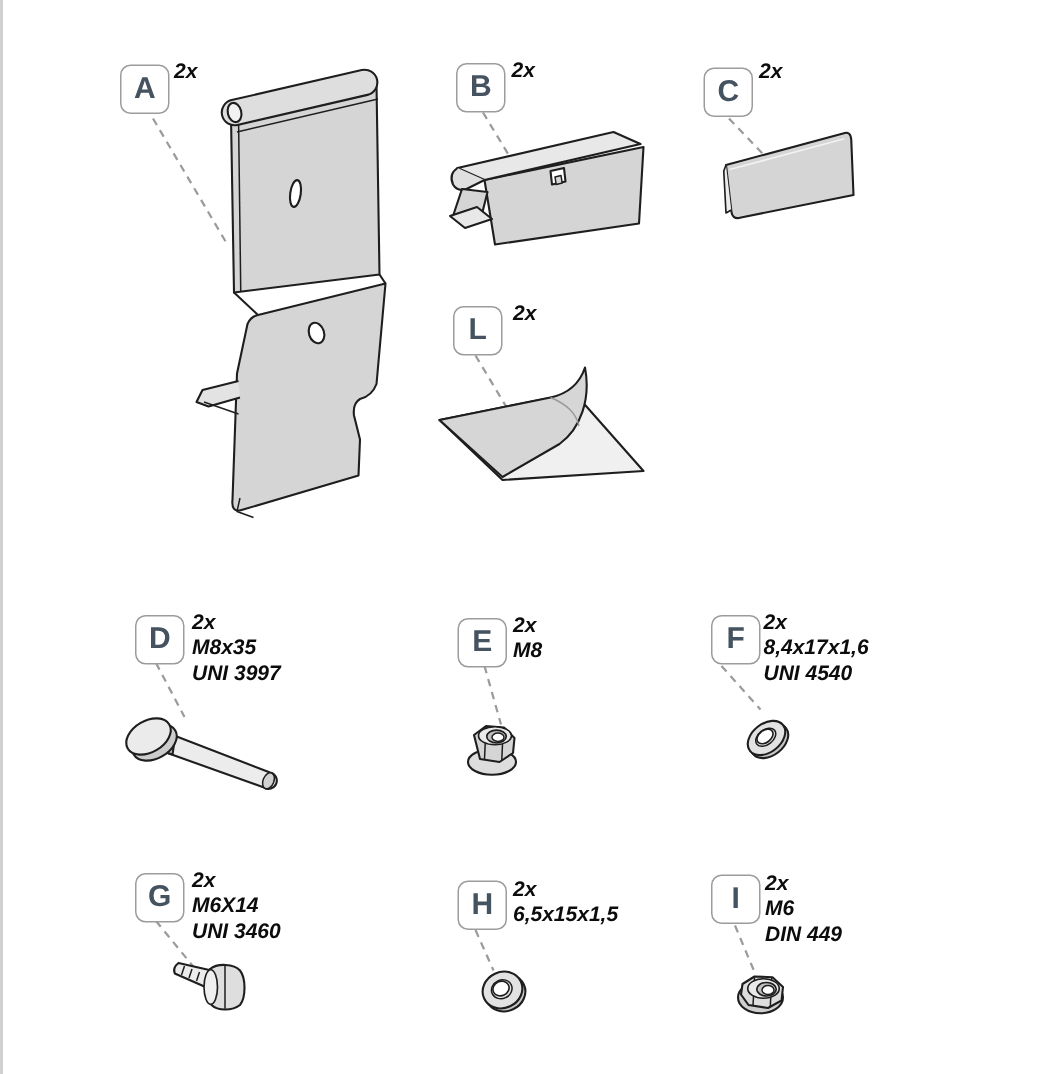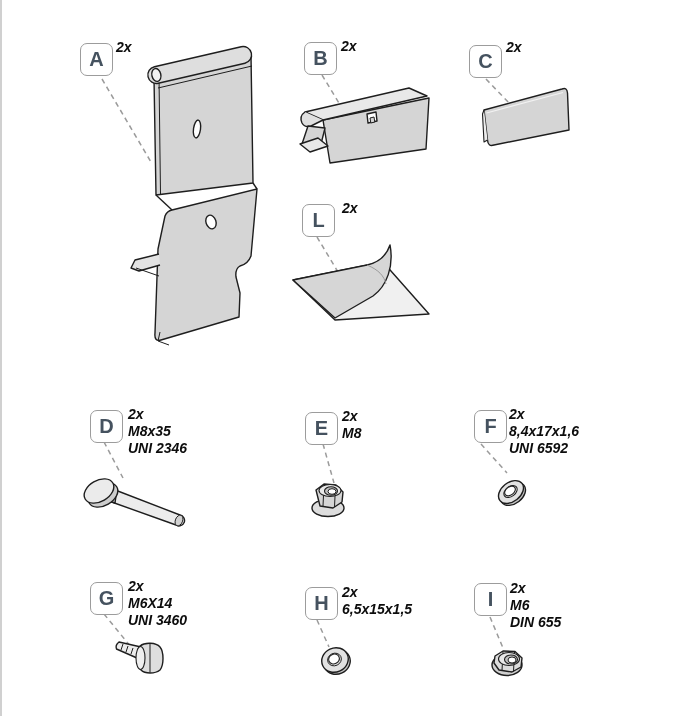--- a/index.html
+++ b/index.html
@@ -123,21 +123,21 @@
     </svg>
   </section>
 
   <section class="part">
     <div class="label-box" style="left:88px;top:410px;">
       <span>D</span>
     </div>
     <div class="spec-block" style="left:126px;top:406px;">
       <div>2x</div>
       <div>M8x35</div>
-      <div>UNI 2346</div>
+      <div>UNI 3997</div>
     </div>
     <svg class="illus" style="left:78px;top:464px;" width="112" height="68" viewBox="0 0 112 68" stroke="#1e1e1e" stroke-width="1.4" stroke-linejoin="round" fill="none">
 
       <path d="M30,24 L100,51 a5.5,5.5 0 1 1 -4,10 L26,36 Z" fill="#ececec"></path>
       <ellipse cx="99" cy="56.5" rx="3.6" ry="5.6" transform="rotate(22 99 56.5)" fill="#d2d2d2" stroke-width="1"></ellipse>
 
       <path d="M25,21 L37,25 L35,39 L23,35 Z" fill="#cfcfcf"></path>
 
       <ellipse cx="23" cy="31" rx="16" ry="10.5" transform="rotate(-30 23 31)" fill="#cccccc"></ellipse>
       <ellipse cx="19" cy="27" rx="16" ry="10.5" transform="rotate(-30 19 27)" fill="#ebebeb"></ellipse>
@@ -163,21 +163,21 @@
     </svg>
   </section>
 
   <section class="part">
     <div class="label-box" style="left:472px;top:410px;">
       <span>F</span>
     </div>
     <div class="spec-block" style="left:507px;top:406px;">
       <div>2x</div>
       <div>8,4x17x1,6</div>
-      <div>UNI 6592</div>
+      <div>UNI 4540</div>
     </div>
     <svg class="illus" style="left:490px;top:471px;" width="40" height="40" viewBox="0 0 40 40" stroke="#1e1e1e" stroke-width="1.4" stroke-linejoin="round" fill="none">
       <ellipse cx="21" cy="23" rx="14" ry="9.5" transform="rotate(-38 21 23)" fill="#c6c6c6"></ellipse>
       <ellipse cx="19" cy="21" rx="14" ry="9.5" transform="rotate(-38 19 21)" fill="#e2e2e2"></ellipse>
       <ellipse cx="18.5" cy="20.5" rx="7.5" ry="5" transform="rotate(-38 18.5 20.5)" stroke-width="1"></ellipse>
       <ellipse cx="18" cy="20" rx="6" ry="4" transform="rotate(-38 18 20)" fill="#ffffff" stroke-width="1.1"></ellipse>
     </svg>
   </section>
 
   <section class="part">
@@ -218,21 +218,21 @@
     </svg>
   </section>
 
   <section class="part">
     <div class="label-box" style="left:472px;top:583px;">
       <span>I</span>
     </div>
     <div class="spec-block" style="left:508px;top:580px;">
       <div>2x</div>
       <div>M6</div>
-      <div>DIN 655</div>
+      <div>DIN 449</div>
     </div>
     <svg class="illus" style="left:486px;top:642px;" width="40" height="40" viewBox="0 0 40 40" stroke="#1e1e1e" stroke-width="1.4" stroke-linejoin="round" fill="none">
       <ellipse cx="19" cy="23" rx="15" ry="10.5" fill="#cfcfcf"></ellipse>
       <path d="M7,14 L15,9 L27,9.5 L34,16 L33,25 L24,30 L11,28 L6,21 Z" fill="#dddddd"></path>
       <line x1="15" y1="9.5" x2="14" y2="28.5" stroke-width="1"></line>
       <line x1="26.5" y1="10" x2="25.5" y2="29.5" stroke-width="1"></line>
       <ellipse cx="21" cy="17" rx="10.5" ry="6.5" fill="#e9e9e9" stroke-width="1.1"></ellipse>
       <ellipse cx="23" cy="17.5" rx="6.5" ry="4.5" fill="#c0c0c0" stroke-width="1.1"></ellipse>
       <ellipse cx="24" cy="18" rx="4" ry="3" fill="#ffffff" stroke-width="1"></ellipse>
     </svg>

